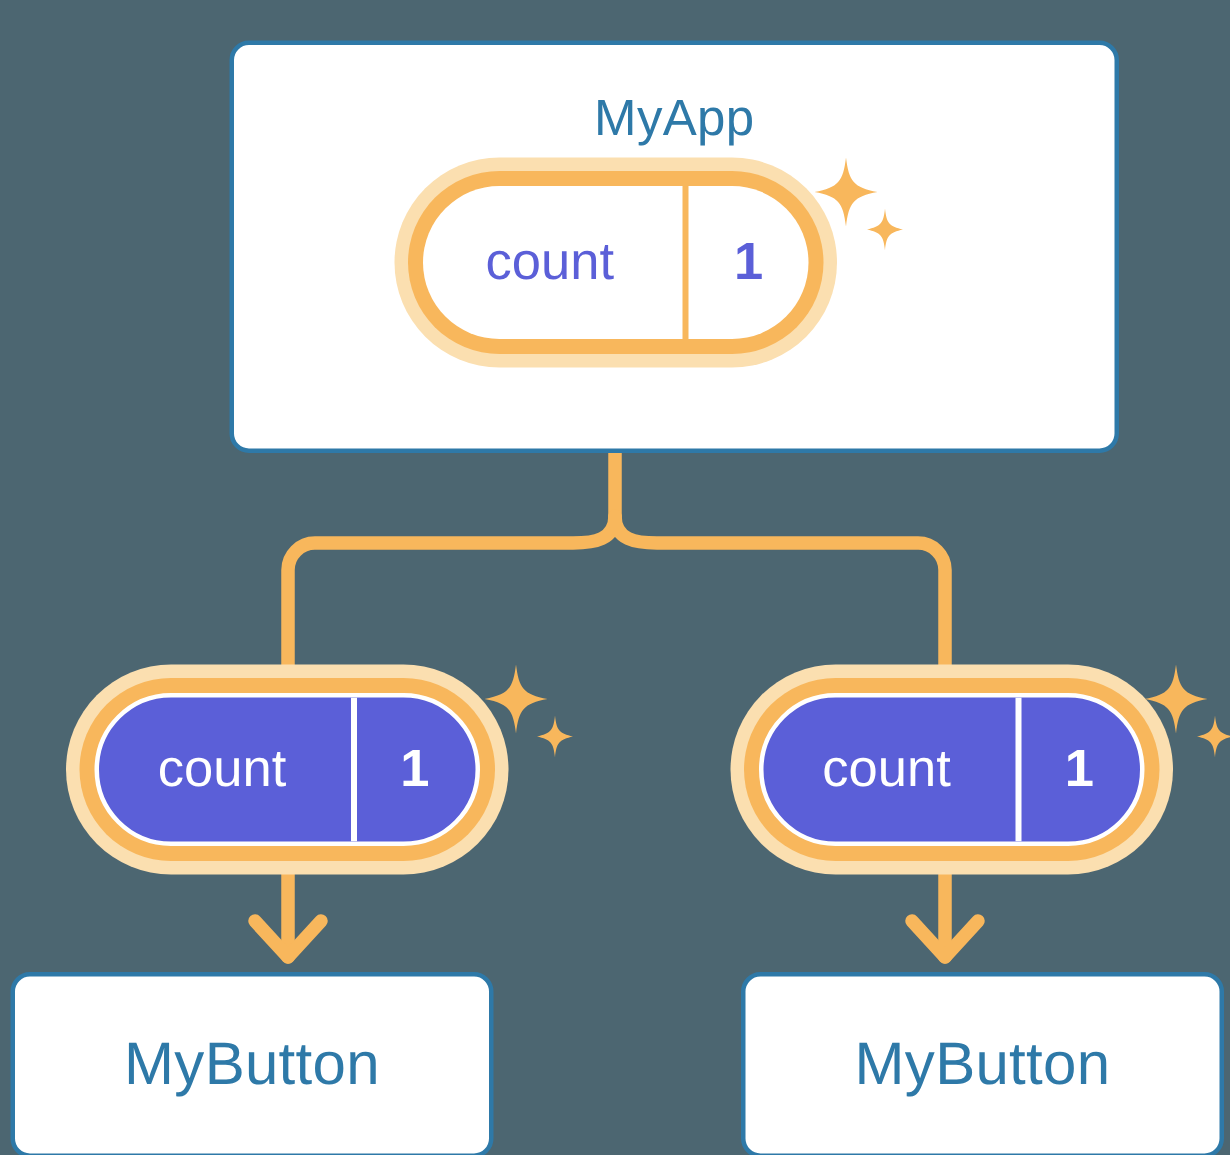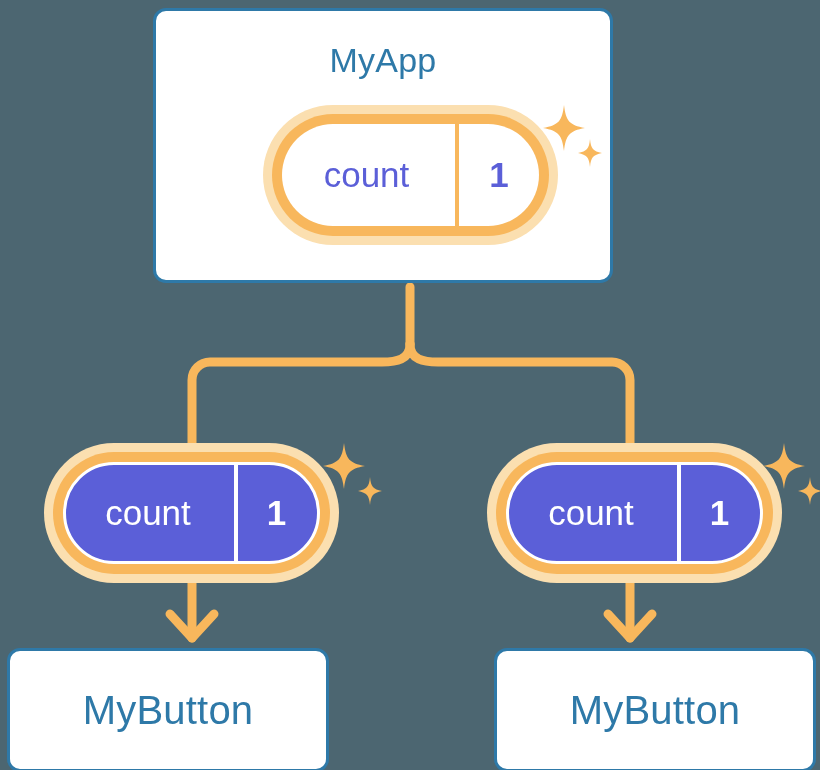--- a/index.html
+++ b/index.html
@@ -27,21 +27,21 @@
   .card-title{
     color:#2e79a8;
     font-size:34px;
     font-weight:400;
     letter-spacing:.2px;
     text-align:center;
     white-space:nowrap;
   }
 
   
-  #app-card{left:153px;top:8px;width:460px;height:275px;}
+  #app-card{left:153px;top:27px;width:593px;height:275px;}
   #app-card .card-title{margin-top:30px;}
 
   
   .btn-card{height:124px;}
   #btn-left{left:7px;top:648px;width:322px;}
   #btn-right{left:494px;top:648px;width:322px;}
   .btn-card .card-title{
     position:absolute;left:0;right:0;top:50%;
     transform:translateY(-50%);
     font-size:40px;

